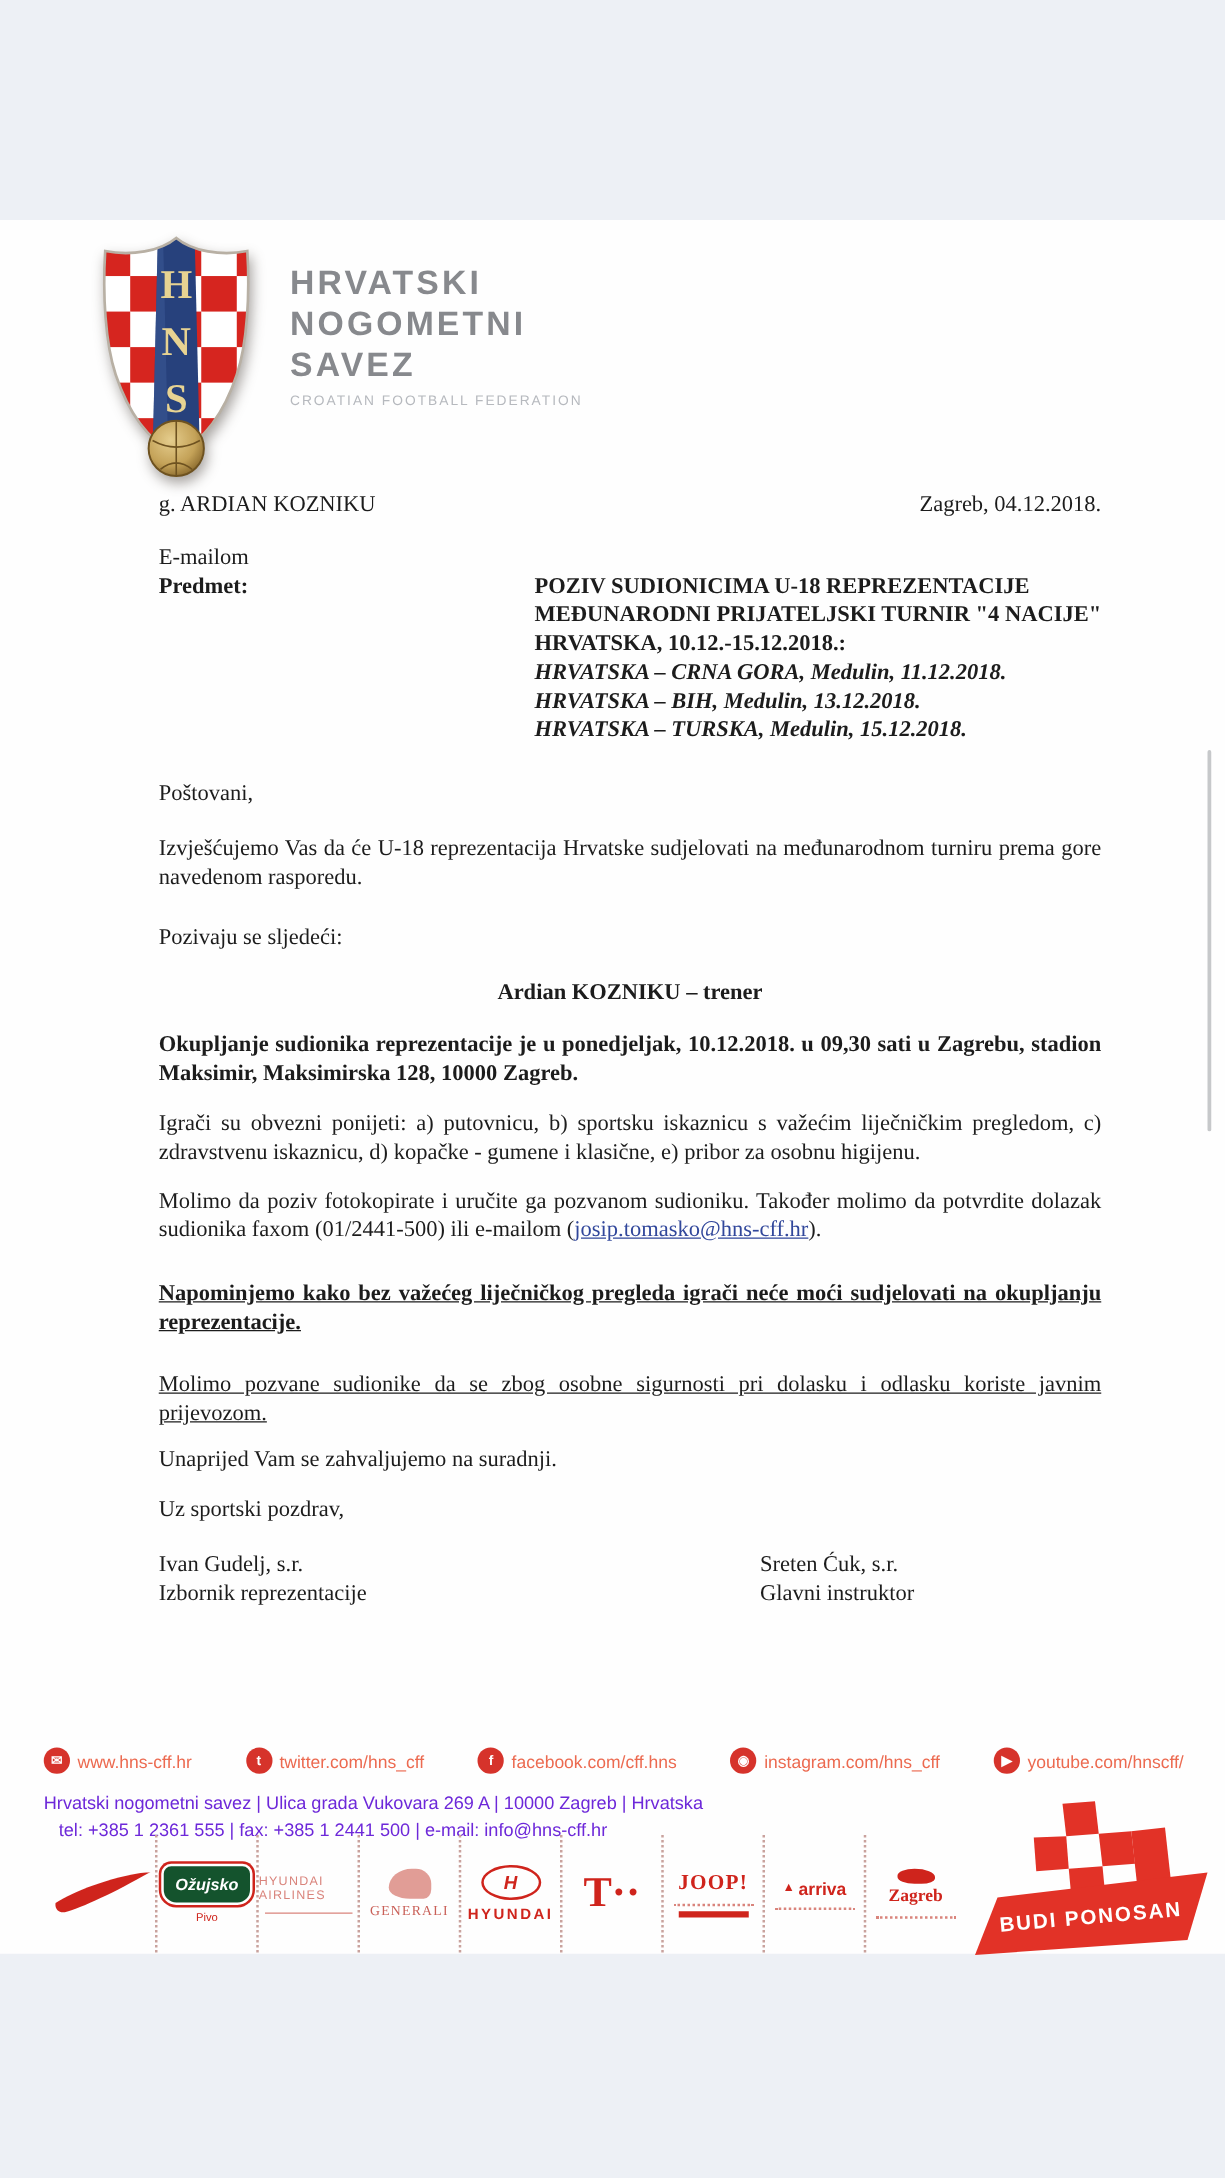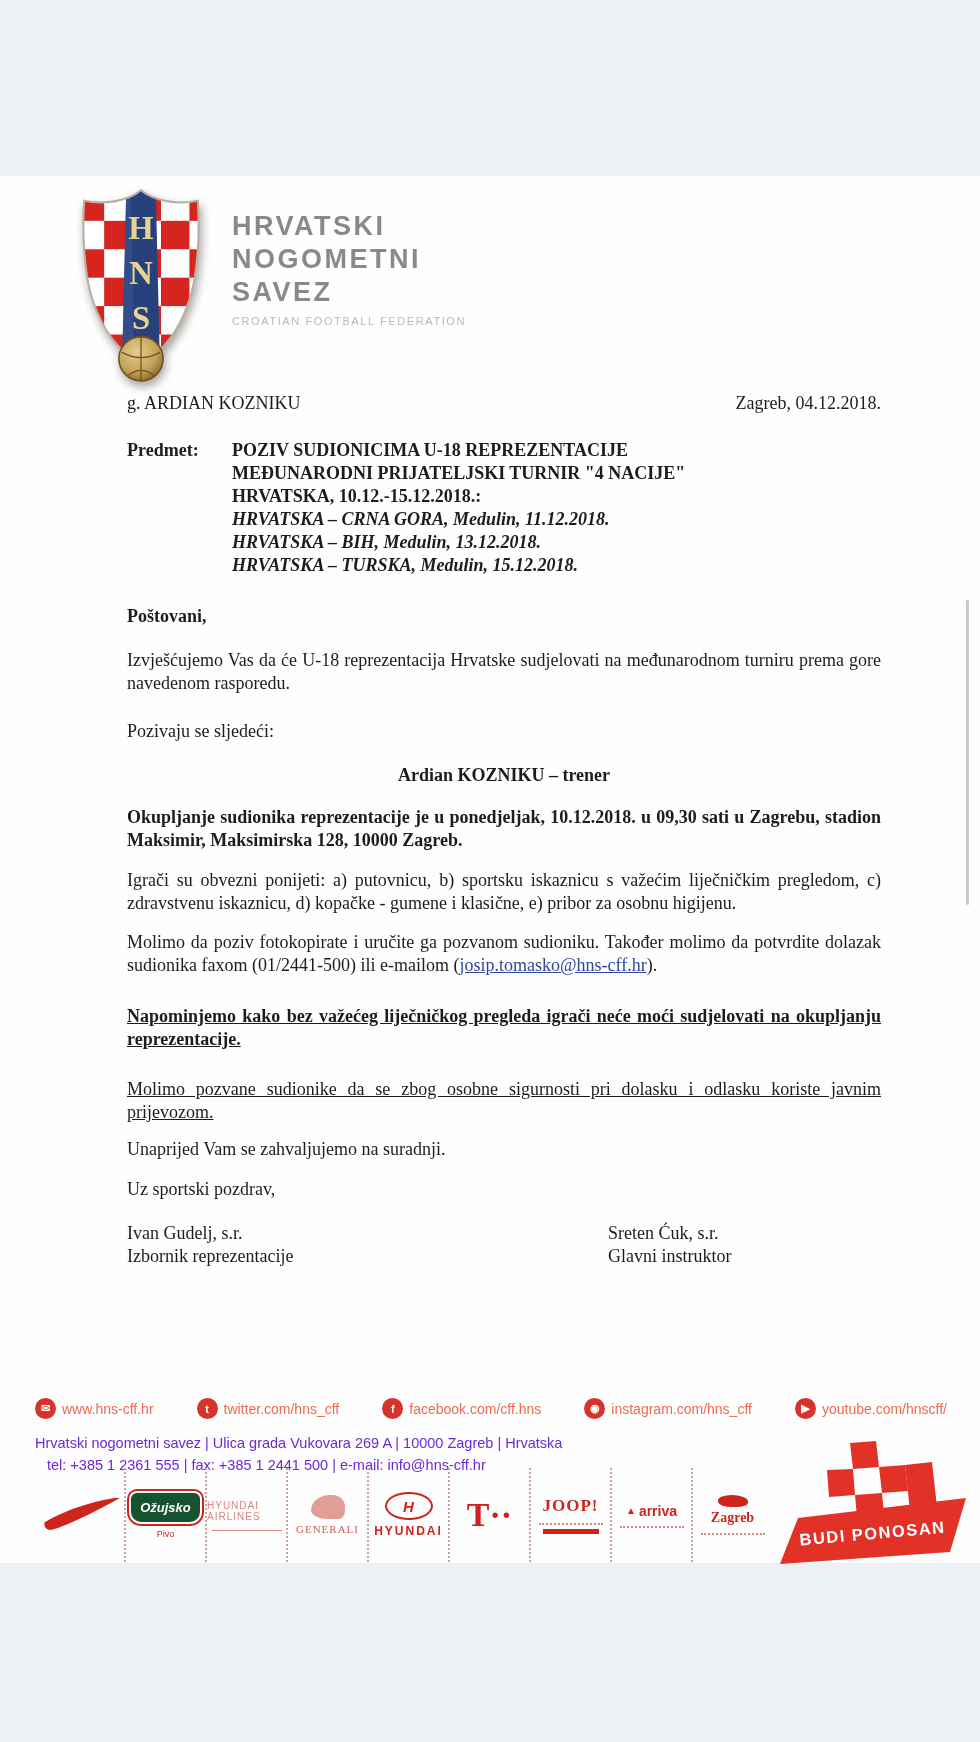--- a/index.html
+++ b/index.html
@@ -15,25 +15,25 @@
   #org-block{position:absolute;left:232px;top:210px;}
   .org-line{font-size:27px;font-weight:600;color:#87898d;letter-spacing:2.5px;line-height:33px;}
   .org-sub{margin-top:6px;font-size:11px;color:#b6b9be;letter-spacing:1.6px;}
 
   
   #letter{position:absolute;left:127px;top:392px;width:754px;
           font-family:"Liberation Serif",serif;font-size:18px;line-height:23px;color:#1c1c1c;}
   .row-between{display:flex;justify-content:space-between;}
   .jp{text-align:justify;margin:0;}
   .mt-mail{margin-top:19px;}
-  .predmet{display:flex;margin-top:24px;}
+  .predmet{display:flex;justify-content:space-between;}
   .predmet-label{width:105px;font-weight:bold;flex:none;}
   .predmet-body div{font-weight:bold;}
   .match{font-style:italic;}
-  .salut{margin-top:28px;font-weight:bold;}
+  .salut{margin-top:28px;}
   .m-info{margin-top:21px;}
   .m-poziv{margin-top:25px;}
   .invitee{margin-top:21px;text-align:center;font-weight:bold;}
   .m-gather{margin-top:19px;font-weight:bold;}
   .m-items{margin-top:17px;}
   .m-confirm{margin-top:16px;}
   .m-warning{margin-top:28px;font-weight:bold;text-decoration:underline;}
   .m-transport{margin-top:27px;text-decoration:underline;}
   .m-thanks{margin-top:14px;}
   .m-regards{margin-top:17px;}
@@ -138,20 +138,21 @@
   <div class="org-sub">CROATIAN FOOTBALL FEDERATION</div>
 </div>
 
 <div id="letter">
 
   <div class="row-between">
     <span>g. ARDIAN KOZNIKU</span>
     <span>Zagreb, 04.12.2018.</span>
   </div>
 
+  <div class="mt-mail">E-mailom</div>
 
   <div class="predmet">
     <div class="predmet-label">Predmet:</div>
     <div class="predmet-body">
       <div>POZIV SUDIONICIMA U-18 REPREZENTACIJE</div>
       <div>MEĐUNARODNI PRIJATELJSKI TURNIR "4 NACIJE"</div>
       <div>HRVATSKA, 10.12.-15.12.2018.:</div>
       <div class="match">HRVATSKA – CRNA GORA, Medulin, 11.12.2018.</div>
       <div class="match">HRVATSKA – BIH, Medulin, 13.12.2018.</div>
       <div class="match">HRVATSKA – TURSKA, Medulin, 15.12.2018.</div>

